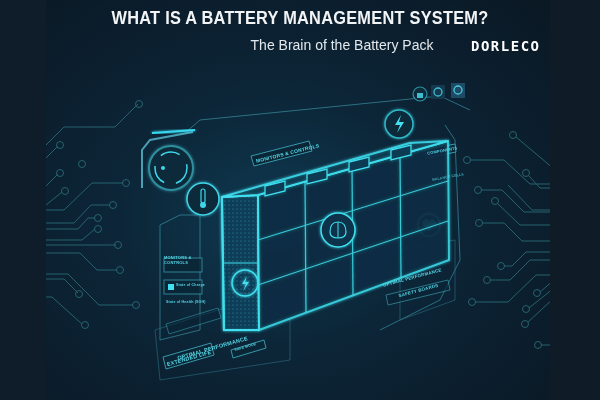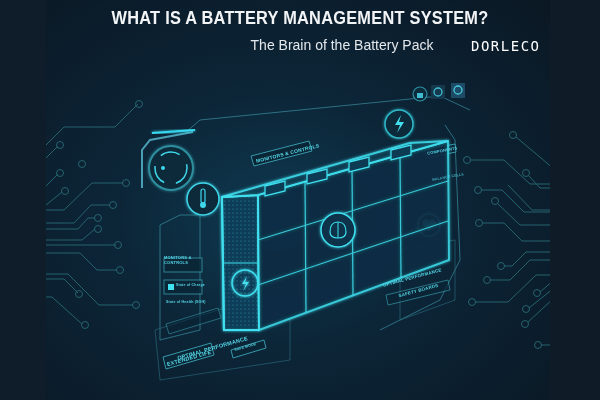--- a/index.html
+++ b/index.html
@@ -3,21 +3,21 @@
 <meta charset="utf-8">
 <style>
   html,body{margin:0;padding:0;}
   body{width:600px;height:400px;overflow:hidden;background:#0f1c28;font-family:"Liberation Sans",sans-serif;}
   #stage{position:relative;width:550px;height:400px;overflow:hidden;
     background:radial-gradient(ellipse at 50% 55%, #0f3a52 0%, #0c2638 40%, #0b1d2c 75%, #0a1823 100%);}
   .side-margin{position:absolute;top:0;height:400px;background:#0f1c29;}
   .title{position:absolute;left:0;width:600px;text-align:center;color:#f2f4f6;}
   #main-title{top:7px;font-family:"Liberation Sans",sans-serif;font-weight:bold;font-size:19px;letter-spacing:0.3px;transform:scaleX(0.86);}
   #subtitle{top:37px;font-size:14px;color:#e3e8ec;padding-left:42px;}
-  #logo{position:absolute;left:471px;top:38px;color:#ffffff;font-family:"DejaVu Sans Mono",monospace;font-weight:normal;font-size:14px;letter-spacing:1.5px;text-align:right;}
+  #logo{position:absolute;left:471px;top:38px;color:#ffffff;font-family:"DejaVu Sans Mono",monospace;font-weight:bold;font-size:14px;letter-spacing:1.5px;text-align:right;}
   svg{position:absolute;left:0;top:0;}
   .label{position:absolute;color:#55d6e6;font-size:5px;font-weight:bold;letter-spacing:0.2px;white-space:nowrap;}
 </style>
 </head>
 <body>
 
 <div id="stage">
   <div class="side-margin" style="left:0;width:46px;"></div>
   <div class="side-margin" style="left:554px;width:46px;"></div>
 

